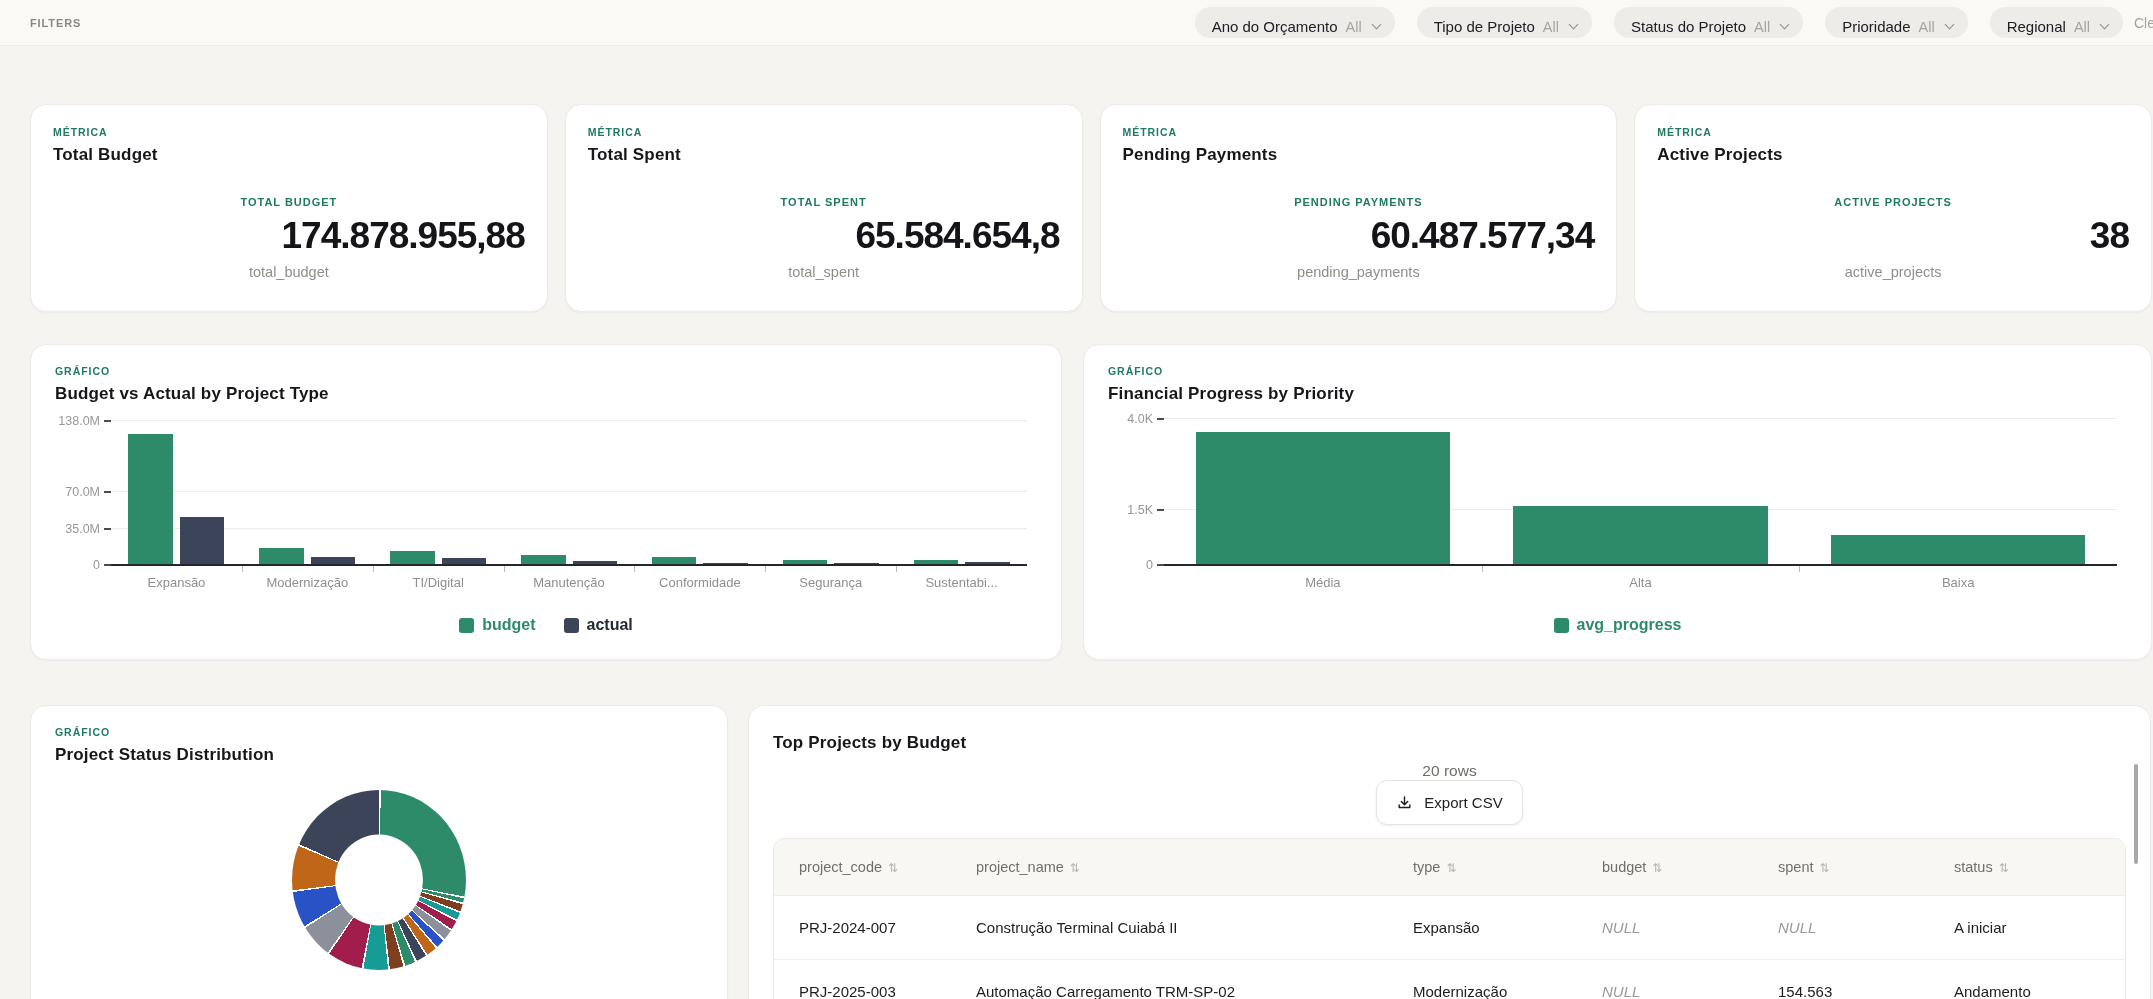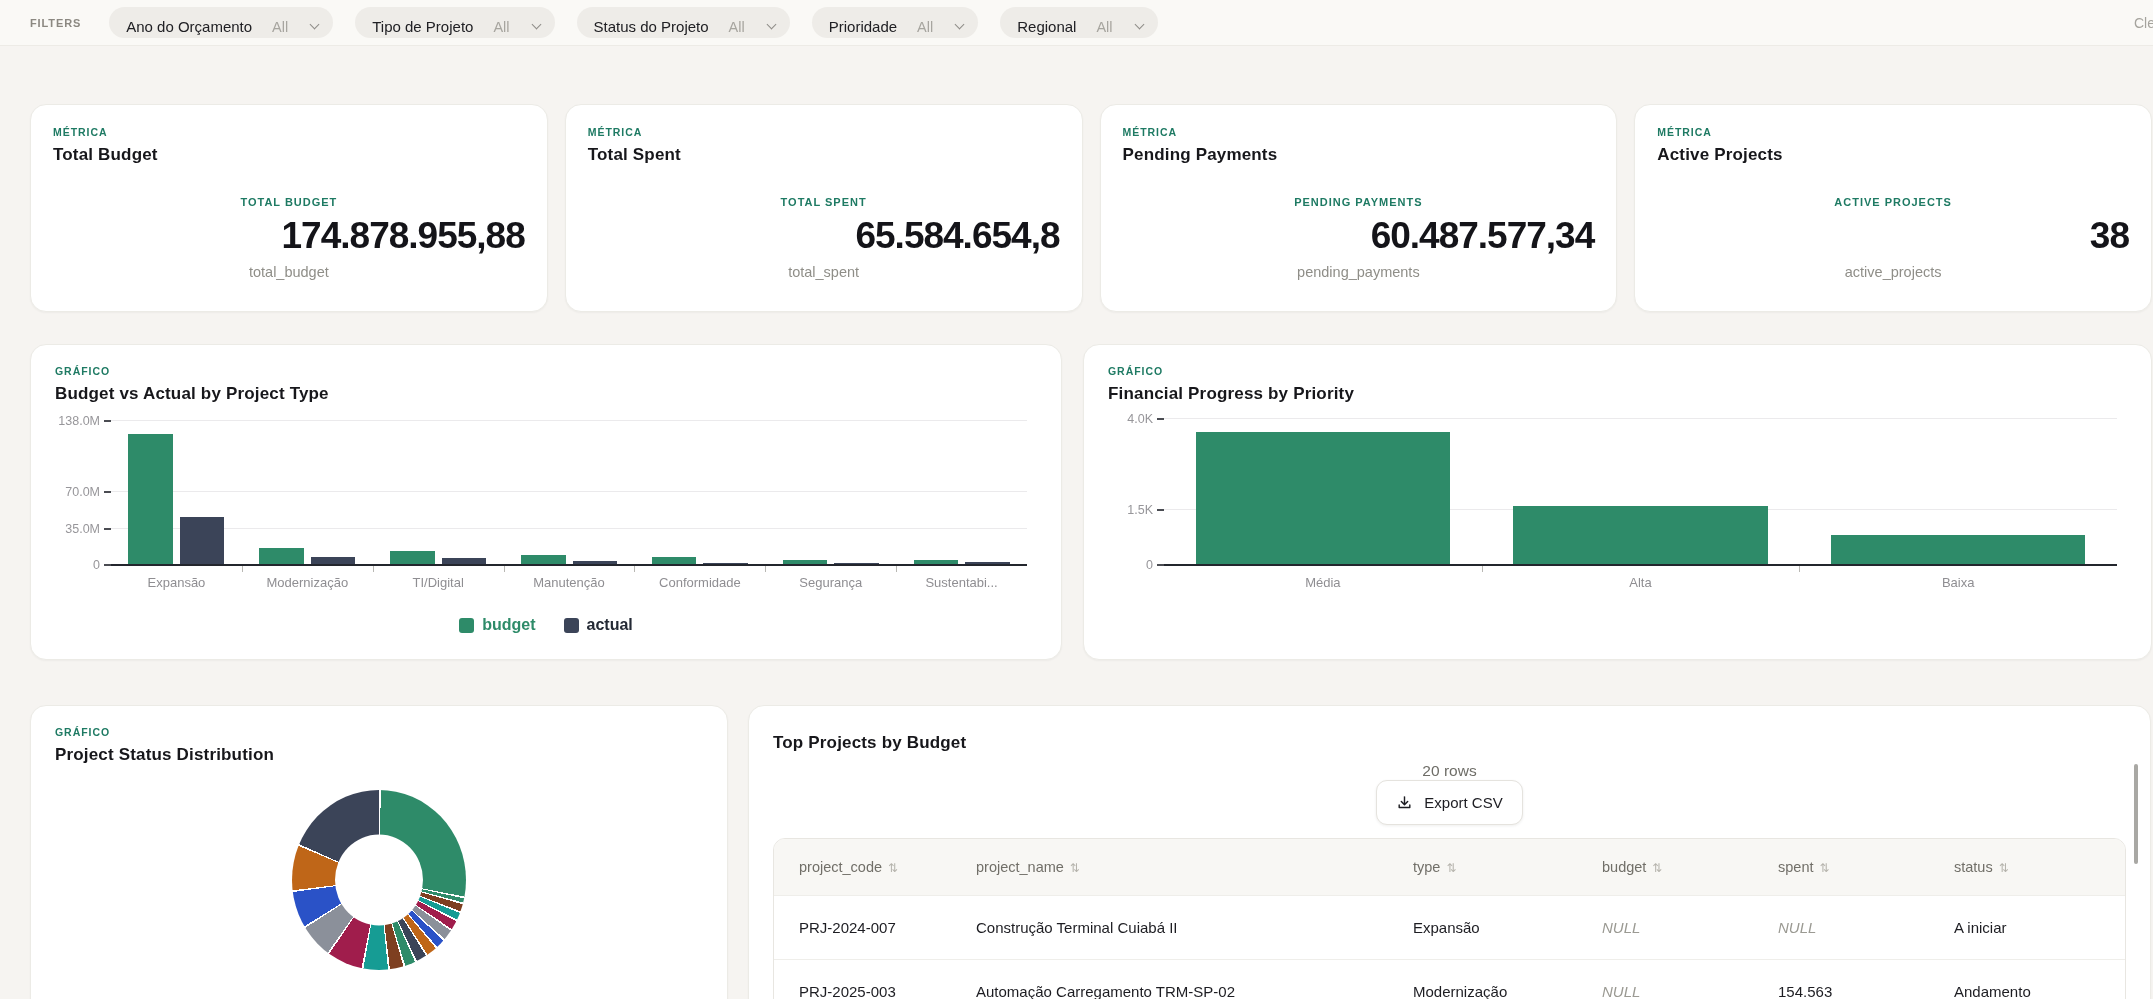--- a/index.html
+++ b/index.html
@@ -2,25 +2,25 @@
 <html><head>
 <meta charset="utf-8">
 <style>
   * { margin:0; padding:0; box-sizing:border-box; }
   html,body { width:2153px; height:999px; overflow:hidden; }
   body { font-family:"Liberation Sans","DejaVu Sans",sans-serif; background:#f6f4f1; color:#1d1d22; }
   .page { position:relative; width:2153px; height:999px; overflow:hidden; }
 
   
   .filterbar { height:46px; background:#faf9f6; border-bottom:1px solid #edebe6;
-    display:flex; align-items:center; padding:0 30px; gap:28px; position:relative; }
+    display:flex; align-items:center; padding:0 30px; gap:28px; position:relative;justify-content:space-between; }
   .filters-label { font-size:11px; font-weight:700; letter-spacing:.08em; color:#8b8881; }
   .pills { display:flex; gap:22px; }
   .pill { height:31px; background:#eeece8; border-radius:16px; display:inline-flex; align-items:center;
-    padding:8px 15px 0 17px; gap:20px; font-size:15px; color:#202024; cursor:pointer; white-space:nowrap; }
+    padding:8px 15px 0 17px; gap:8px; font-size:15px; color:#202024; cursor:pointer; white-space:nowrap; }
   .pill .val { color:#a7a59f; font-size:14.5px; }
   .chev { width:7px; height:7px; border-right:1.5px solid #8f8d88; border-bottom:1.5px solid #8f8d88;
     transform:rotate(45deg); margin-top:-4px; margin-left:3px; }
   .clear { position:absolute; left:2134px; top:15px; font-size:14px; color:#a5a39d; white-space:nowrap; cursor:pointer; }
 
   
   main { padding:58px 0 0 30px; }
   .card { background:#fff; border:1px solid #ecebe6; border-radius:16px; box-shadow:0 1px 2px rgba(30,28,20,.04); }
   .kicker { font-size:10.5px; font-weight:700; letter-spacing:.09em; color:#1e7a63; text-transform:uppercase; }
   .card-title { font-size:17px; font-weight:700; color:#17171b; margin-top:7px; letter-spacing:.01em; }
@@ -253,20 +253,26 @@
                   <div class="bar" style="height: 29.6px; width: 80%; background: rgb(46, 139, 105);"></div>
                 </div>
               </div>
               <div class="baseline"></div>
             </div>
         <div class="xlabels" id="xlab1">
               <div class="xlabel">Média</div>
               <div class="xlabel">Alta</div>
               <div class="xlabel">Baixa</div>
             </div>
+          </div>
+        <div class="legend" id="legend1">
+            <span class="legend-item">
+              <span class="sw" style="background:#2e8b69"></span>
+              <span style="color:#2e8b69">avg_progress</span>
+            </span>
           </div>
       </article>
     </section>
 
     <section class="bottom-row">
       <article class="card donut-card">
         <div class="kicker">GRÁFICO</div>
         <div class="card-title">Project Status Distribution</div>
         <div class="donut" id="donut" style="background: conic-gradient(rgb(255, 255, 255) 0deg, rgb(255, 255, 255) 1.2deg, rgb(46, 139, 105) 1.2deg, rgb(46, 139, 105) 101deg, rgb(255, 255, 255) 101deg, rgb(255, 255, 255) 102.2deg, rgb(46, 139, 105) 102.2deg, rgb(46, 139, 105) 105deg, rgb(255, 255, 255) 105deg, rgb(255, 255, 255) 106.2deg, rgb(126, 63, 32) 106.2deg, rgb(126, 63, 32) 111deg, rgb(255, 255, 255) 111deg, rgb(255, 255, 255) 112.2deg, rgb(22, 156, 148) 112.2deg, rgb(22, 156, 148) 117deg, rgb(255, 255, 255) 117deg, rgb(255, 255, 255) 118.2deg, rgb(160, 29, 76) 118.2deg, rgb(160, 29, 76) 124deg, rgb(255, 255, 255) 124deg, rgb(255, 255, 255) 125.2deg, rgb(139, 144, 154) 125.2deg, rgb(139, 144, 154) 132deg, rgb(255, 255, 255) 132deg, rgb(255, 255, 255) 133.2deg, rgb(42, 82, 199) 133.2deg, rgb(42, 82, 199) 139deg, rgb(255, 255, 255) 139deg, rgb(255, 255, 255) 140.2deg, rgb(191, 102, 24) 140.2deg, rgb(191, 102, 24) 147deg, rgb(255, 255, 255) 147deg, rgb(255, 255, 255) 148.2deg, rgb(59, 68, 88) 148.2deg, rgb(59, 68, 88) 155deg, rgb(255, 255, 255) 155deg, rgb(255, 255, 255) 156.2deg, rgb(46, 139, 105) 156.2deg, rgb(46, 139, 105) 163deg, rgb(255, 255, 255) 163deg, rgb(255, 255, 255) 164.2deg, rgb(126, 63, 32) 164.2deg, rgb(126, 63, 32) 173deg, rgb(255, 255, 255) 173deg, rgb(255, 255, 255) 174.2deg, rgb(22, 156, 148) 174.2deg, rgb(22, 156, 148) 190deg, rgb(255, 255, 255) 190deg, rgb(255, 255, 255) 191.2deg, rgb(160, 29, 76) 191.2deg, rgb(160, 29, 76) 214deg, rgb(255, 255, 255) 214deg, rgb(255, 255, 255) 215.2deg, rgb(139, 144, 154) 215.2deg, rgb(139, 144, 154) 237deg, rgb(255, 255, 255) 237deg, rgb(255, 255, 255) 238.2deg, rgb(42, 82, 199) 238.2deg, rgb(42, 82, 199) 262deg, rgb(255, 255, 255) 262deg, rgb(255, 255, 255) 263.2deg, rgb(191, 102, 24) 263.2deg, rgb(191, 102, 24) 293deg, rgb(255, 255, 255) 293deg, rgb(255, 255, 255) 294.2deg, rgb(59, 68, 88) 294.2deg, rgb(59, 68, 88) 360deg);"></div>
       </article>

